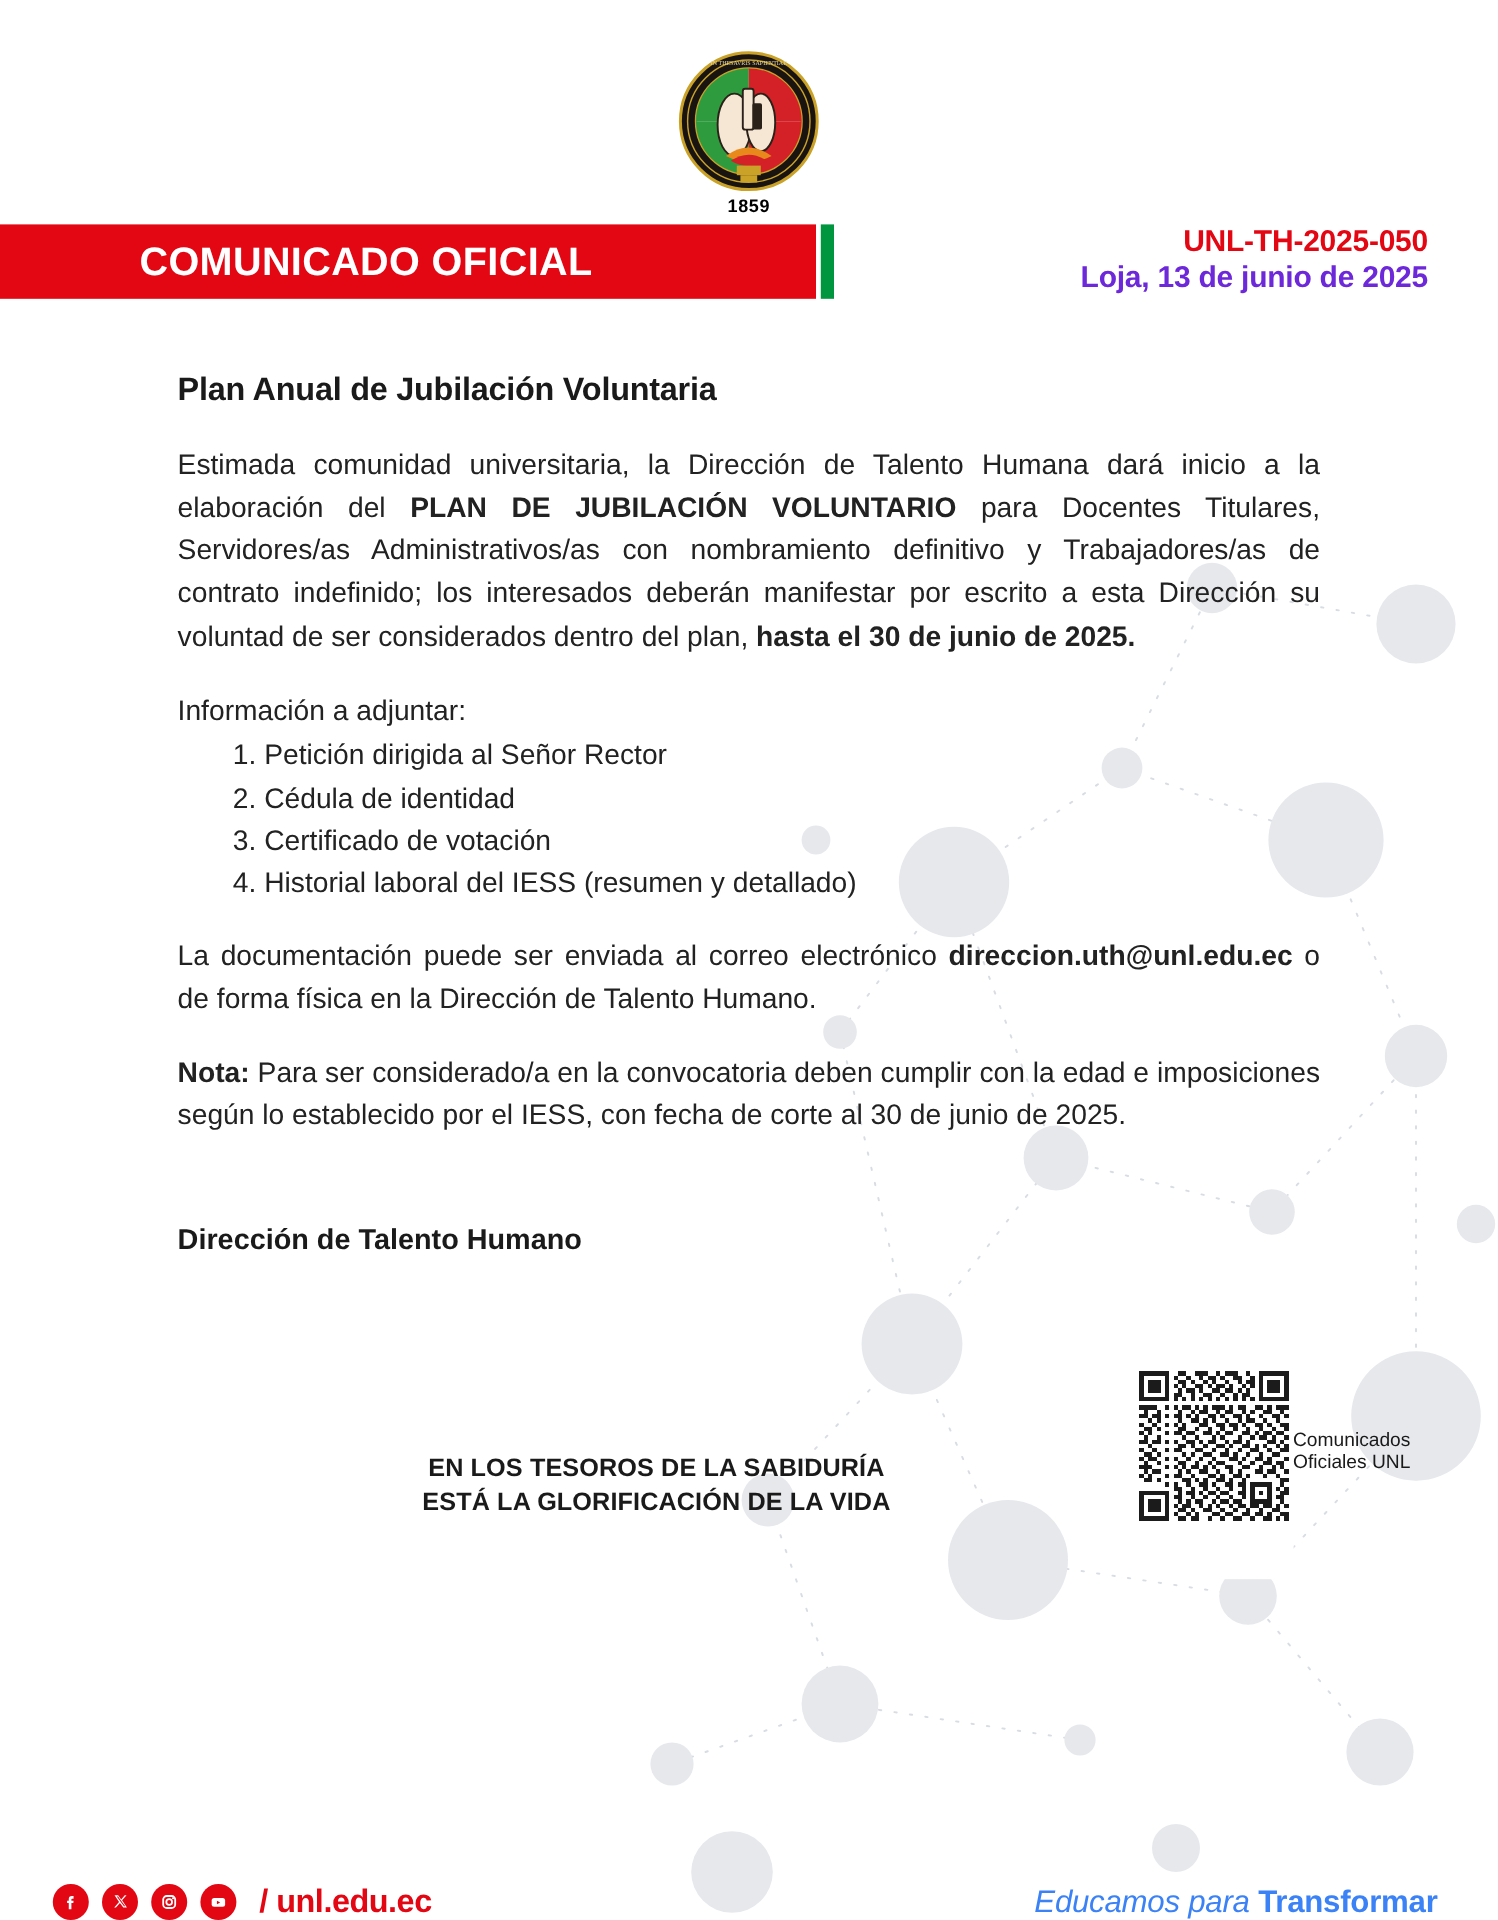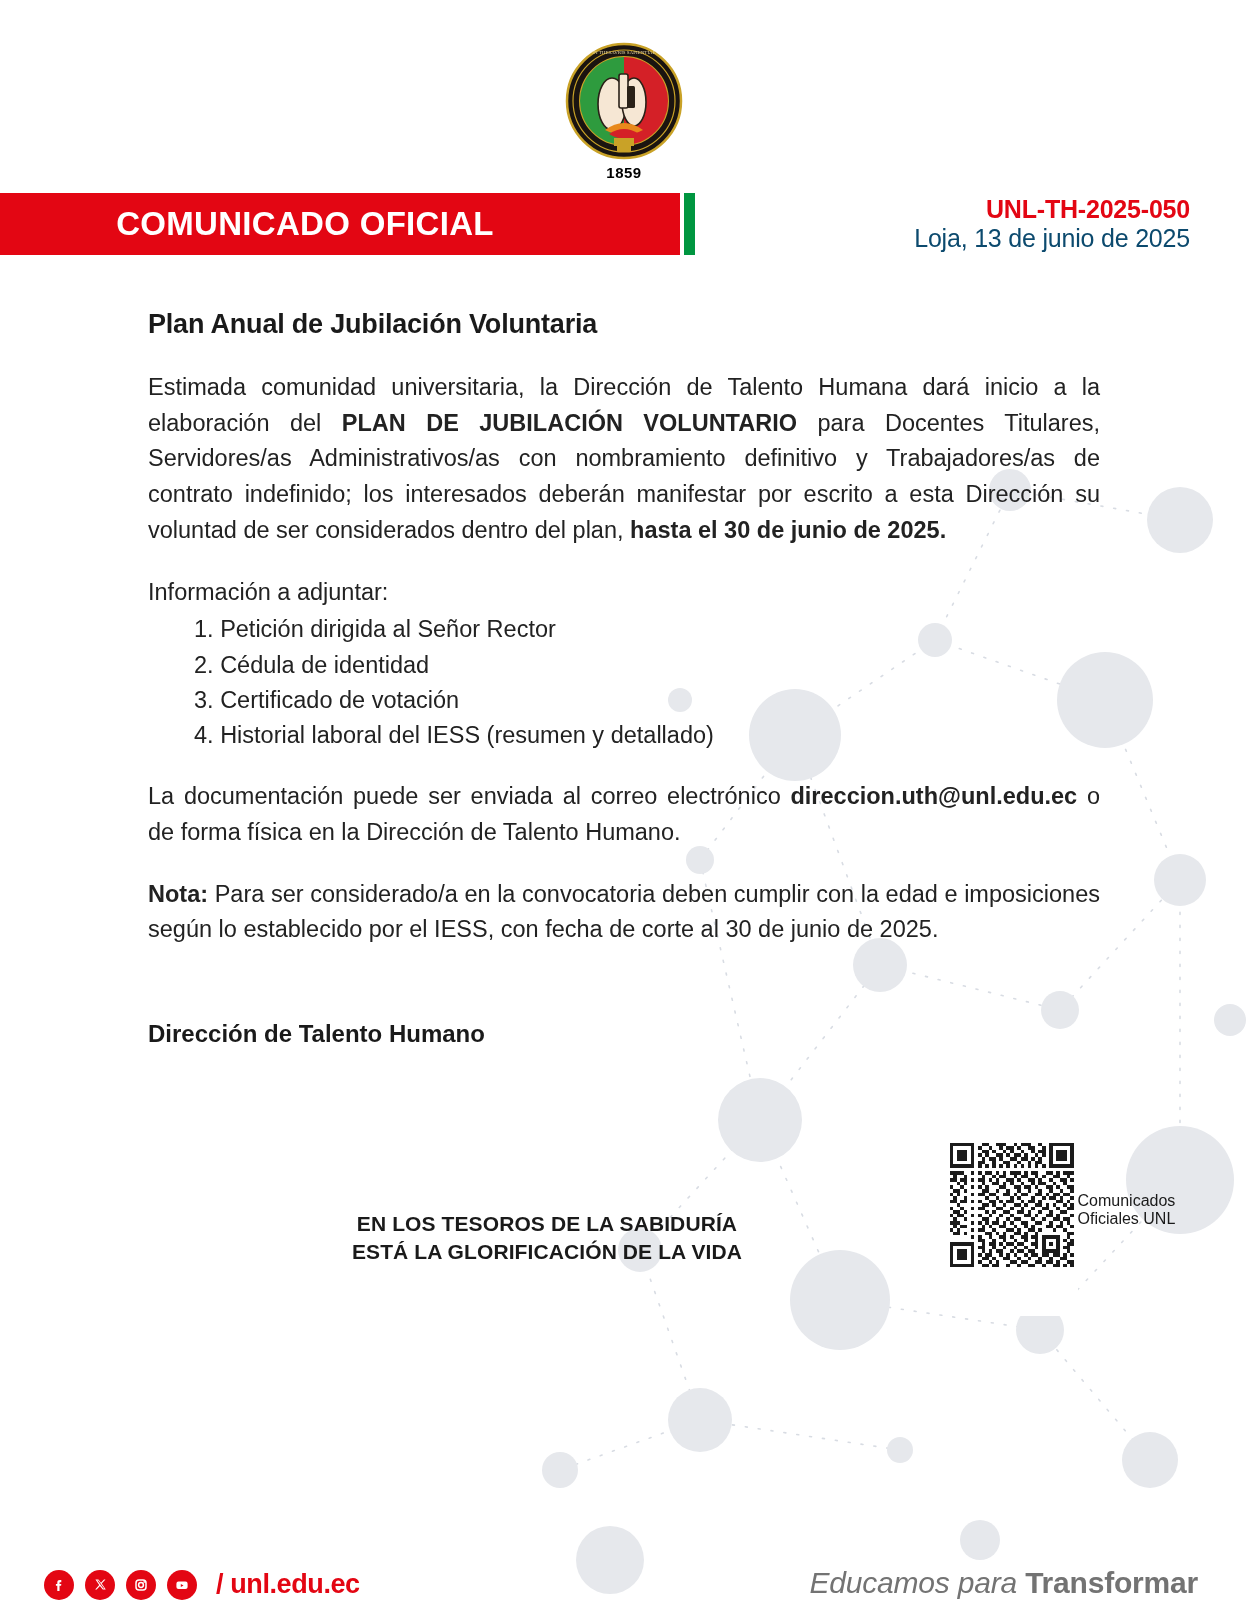--- a/index.html
+++ b/index.html
@@ -64,21 +64,21 @@
     color: #15171a;
     letter-spacing: -.3px;
   }
   .unl-words .w1 { font-weight: 400; }
   .unl-words .w2 { font-weight: 700; }
   .unl-words .w3 { font-weight: 700; }
 
   
   .banner-row {
     display: flex;
-    align-items: center;
+    align-items: flex-start;
     height: 74px;
     margin-top: 12px;
   }
   .banner-red {
     background: #E30613;
     height: 62px;
     width: 680px;
     display: flex;
     align-items: center;
     justify-content: center;
@@ -102,23 +102,23 @@
     padding-right: 58px;
     line-height: 1.18;
   }
   .banner-code {
     color: #E30613;
     font-size: 25px;
     font-weight: 700;
     letter-spacing: -.2px;
   }
   .banner-place {
-    color: #0c4a6e;
+    color: #6d28d9;
     font-size: 25px;
-    font-weight: 400;
+    font-weight: 700;
     letter-spacing: -.2px;
   }
 
   
   .body-wrap {
     padding: 48px 148px 0 148px;
   }
   .doc-title {
     font-size: 27px;
     font-weight: 700;
@@ -221,22 +221,22 @@
   .footer-url {
     margin-left: 8px;
     font-size: 27px;
     font-weight: 700;
     color: #E30613;
     letter-spacing: -.4px;
   }
   .footer-right {
     margin-left: auto;
     padding-right: 50px;
-    font-size: 30px;
-    color: #737373;
+    font-size: 26px;
+    color: #3b82f6;
     font-style: italic;
     letter-spacing: -.2px;
   }
   .footer-right b { font-style: normal; font-weight: 700; }
 </style>
 </head>
 <body>
 
 <svg id="bg-network" viewBox="0 0 1248 1600" xmlns="http://www.w3.org/2000/svg">
   <g stroke="#D8DCE3" stroke-width="1.6" stroke-dasharray="2 11" stroke-linecap="round" fill="none">

